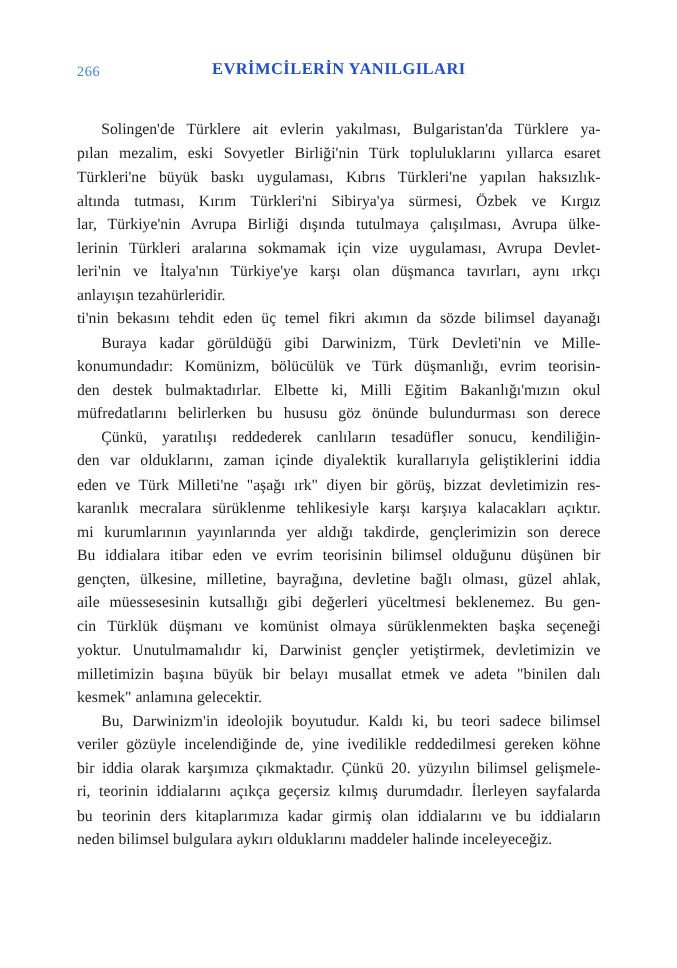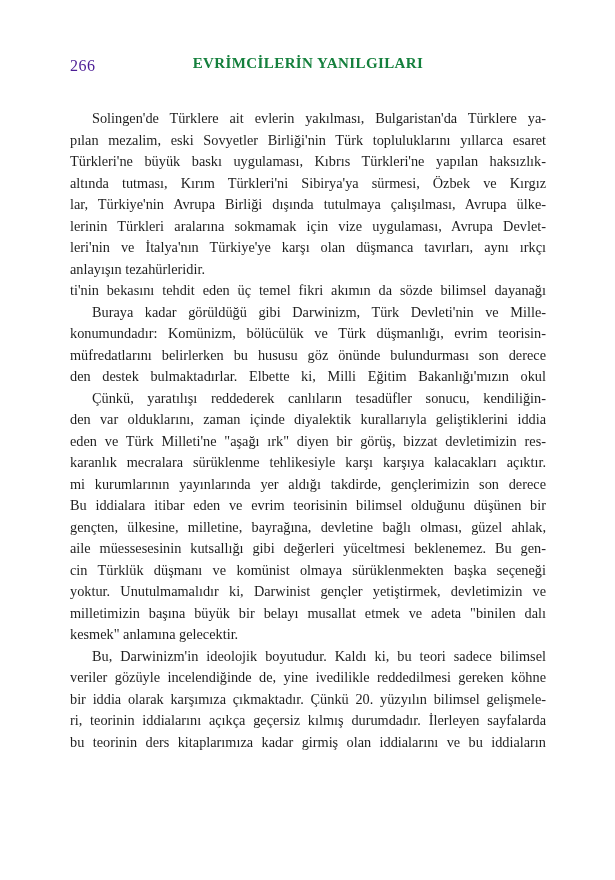--- a/index.html
+++ b/index.html
@@ -20,31 +20,31 @@
     position: absolute;
     top: 55px;
     left: 70px;
     right: 69px;
     height: 20px;
   }
   .pagenum {
     position: absolute;
     left: 0;
     top: 2px;
-    font-size: 16px;
+    font-size: 13px;
     letter-spacing: 0.5px;
-    color: #4c1d95;
+    color: #3b82f6;
   }
   .running-title {
     display: block;
     text-align: center;
     font-weight: bold;
     font-size: 15px;
     letter-spacing: 0.4px;
-    color: #15803d;
+    color: #1d4ed8;
   }
   .body-text {
     position: absolute;
     top: 108px;
     left: 70px;
     width: 476px;
     font-size: 14.3px;
     line-height: 21.5px;
   }
   .paragraph {
@@ -79,22 +79,22 @@
         <div class="line">altında tutması, Kırım Türkleri'ni Sibirya'ya sürmesi, Özbek ve Kırgız</div>
         <div class="line">lar, Türkiye'nin Avrupa Birliği dışında tutulmaya çalışılması, Avrupa ülke-</div>
         <div class="line">lerinin Türkleri aralarına sokmamak için vize uygulaması, Avrupa Devlet-</div>
         <div class="line">leri'nin ve İtalya'nın Türkiye'ye karşı olan düşmanca tavırları, aynı ırkçı</div>
         <div class="line last">anlayışın tezahürleridir.</div>
       </div>
       <div class="paragraph">
         <div class="line">ti'nin bekasını tehdit eden üç temel fikri akımın da sözde bilimsel dayanağı</div>
         <div class="line first">Buraya kadar görüldüğü gibi Darwinizm, Türk Devleti'nin ve Mille-</div>
         <div class="line">konumundadır: Komünizm, bölücülük ve Türk düşmanlığı, evrim teorisin-</div>
+        <div class="line">den destek bulmaktadırlar. Elbette ki, Milli Eğitim Bakanlığı'mızın okul</div>
         <div class="line">müfredatlarını belirlerken bu hususu göz önünde bulundurması son derece</div>
-        <div class="line">den destek bulmaktadırlar. Elbette ki, Milli Eğitim Bakanlığı'mızın okul</div>
       </div>
       <div class="paragraph">
         <div class="line first">Çünkü, yaratılışı reddederek canlıların tesadüfler sonucu, kendiliğin-</div>
         <div class="line">den var olduklarını, zaman içinde diyalektik kurallarıyla geliştiklerini iddia</div>
         <div class="line">eden ve Türk Milleti'ne "aşağı ırk" diyen bir görüş, bizzat devletimizin res-</div>
         <div class="line">karanlık mecralara sürüklenme tehlikesiyle karşı karşıya kalacakları açıktır.</div>
         <div class="line">mi kurumlarının yayınlarında yer aldığı takdirde, gençlerimizin son derece</div>
         <div class="line">Bu iddialara itibar eden ve evrim teorisinin bilimsel olduğunu düşünen bir</div>
         <div class="line">gençten, ülkesine, milletine, bayrağına, devletine bağlı olması, güzel ahlak,</div>
         <div class="line">aile müessesesinin kutsallığı gibi değerleri yüceltmesi beklenemez. Bu gen-</div>
@@ -102,15 +102,16 @@
         <div class="line">yoktur. Unutulmamalıdır ki, Darwinist gençler yetiştirmek, devletimizin ve</div>
         <div class="line">milletimizin başına büyük bir belayı musallat etmek ve adeta "binilen dalı</div>
         <div class="line last">kesmek" anlamına gelecektir.</div>
       </div>
       <div class="paragraph">
         <div class="line first">Bu, Darwinizm'in ideolojik boyutudur. Kaldı ki, bu teori sadece bilimsel</div>
         <div class="line">veriler gözüyle incelendiğinde de, yine ivedilikle reddedilmesi gereken köhne</div>
         <div class="line">bir iddia olarak karşımıza çıkmaktadır. Çünkü 20. yüzyılın bilimsel gelişmele-</div>
         <div class="line">ri, teorinin iddialarını açıkça geçersiz kılmış durumdadır. İlerleyen sayfalarda</div>
         <div class="line">bu teorinin ders kitaplarımıza kadar girmiş olan iddialarını ve bu iddiaların</div>
+        <div class="line last">neden bilimsel bulgulara aykırı olduklarını maddeler halinde inceleyeceğiz.</div>
       </div>
     </div>
 </div>
 
 </body></html>

